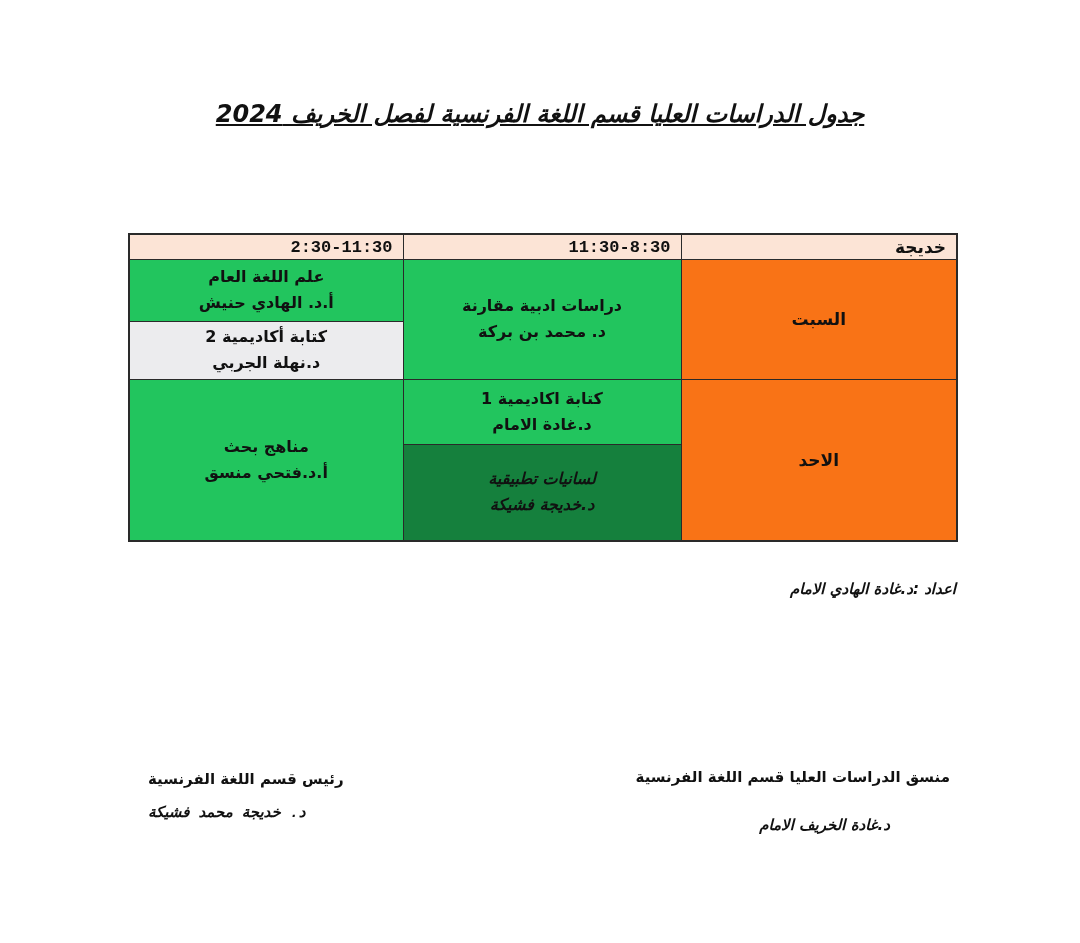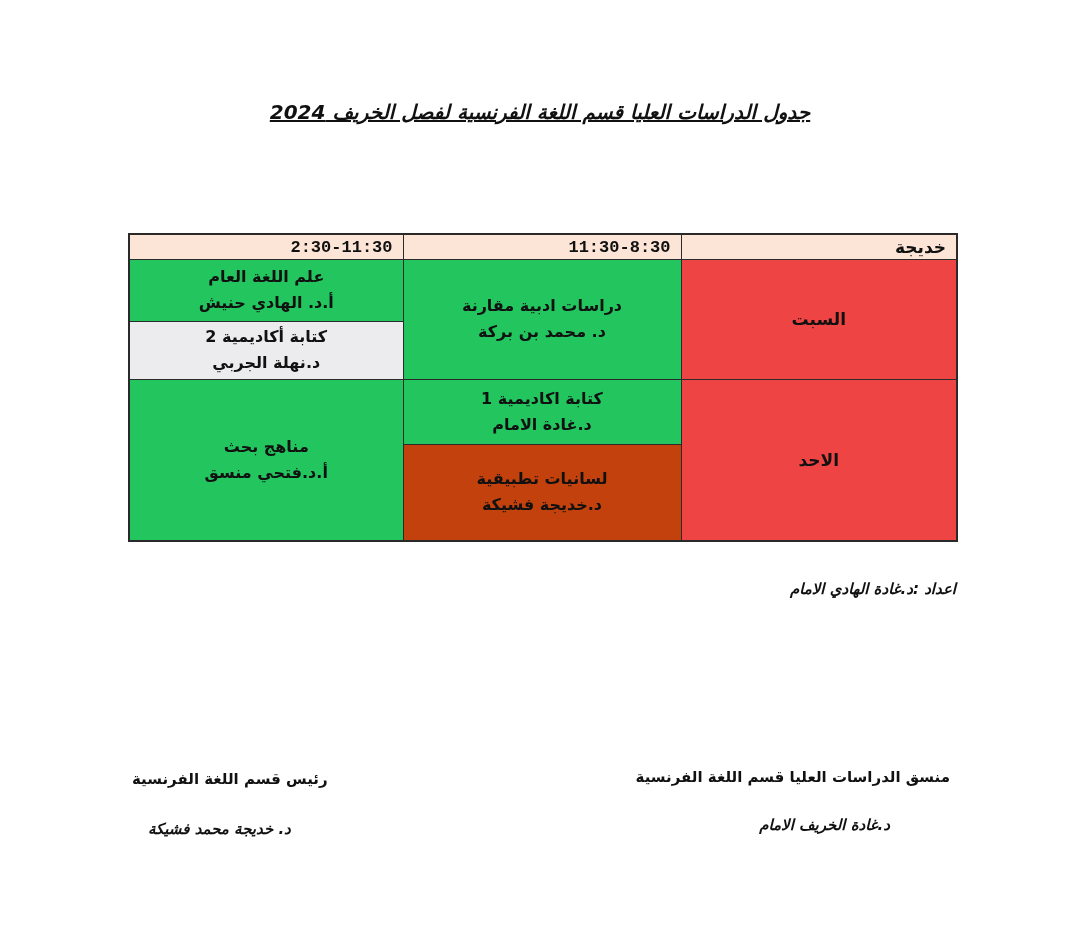--- a/index.html
+++ b/index.html
@@ -10,21 +10,21 @@
     font-family: "DejaVu Sans", sans-serif;
     color: #111111;
     overflow: hidden;
   }
 
   
   .doc-title {
     position: absolute;
     top: 100px; left: 0; right: 0;
     text-align: center;
-    font-size: 20px;
+    font-size: 24px;
     font-weight: 700;
     font-style: italic;
     text-decoration: underline;
     direction: rtl;
     letter-spacing: 0.2px;
   }
 
   
   .schedule-wrap {
     position: absolute;
@@ -54,50 +54,50 @@
 
   th.hdr-cell {
     background: #fce4d6;
     font-size: 17px;
     text-align: right;
     white-space: nowrap;
   }
   .ltr-num { direction: ltr; unicode-bidi: isolate; font-family: Liberation Mono, monospace; }
 
   td.day-cell {
-    background: #ef4444;
+    background: #f97316;
     text-align: center;
     font-size: 17px;
   }
   td.course-cell { text-align: center; font-size: 16px; }
   td.bg-green { background: #22c55e; }
   td.bg-gray1 { background: #ececee; text-align: center; }
-  td.bg-gray2 { background: #c2410c; }
+  td.bg-gray2 { background: #15803d; font-style: italic; }
   .course-line { line-height: 26px; }
 
   
   .prepared-note {
     position: absolute;
     top: 580px; right: 124px;
     direction: rtl;
     font-size: 15px;
     font-weight: 700;
     font-style: italic;
     white-space: nowrap;
   }
   .sig-line {
     position: absolute;
     direction: rtl;
     font-weight: 700;
     white-space: nowrap;
   }
   .sig-right-title { top: 768px; right: 130px; font-size: 15px; margin-left: 32px; }
   .sig-right-name  { top: 816px; right: 190px; font-size: 15px; font-style: italic; }
-  .sig-left-title  { top: 770px; left: 132px;  font-size: 15px; }
-  .sig-left-name   { top: 820px; left: 148px;  font-size: 15px; font-style: italic; }
+  .sig-left-title  { top: 770px; left: 148px;  font-size: 15px; }
+  .sig-left-name   { top: 803px; left: 148px;  font-size: 15px; font-style: italic; font-family: Liberation Mono, monospace; }
 </style>
 </head>
 <body>
 
 <div class="doc-title">جدول الدراسات العليا قسم اللغة الفرنسية لفصل الخريف 2024</div>
 
 <div class="schedule-wrap">
   <table class="schedule">
     <colgroup>
       <col class="c-days">

